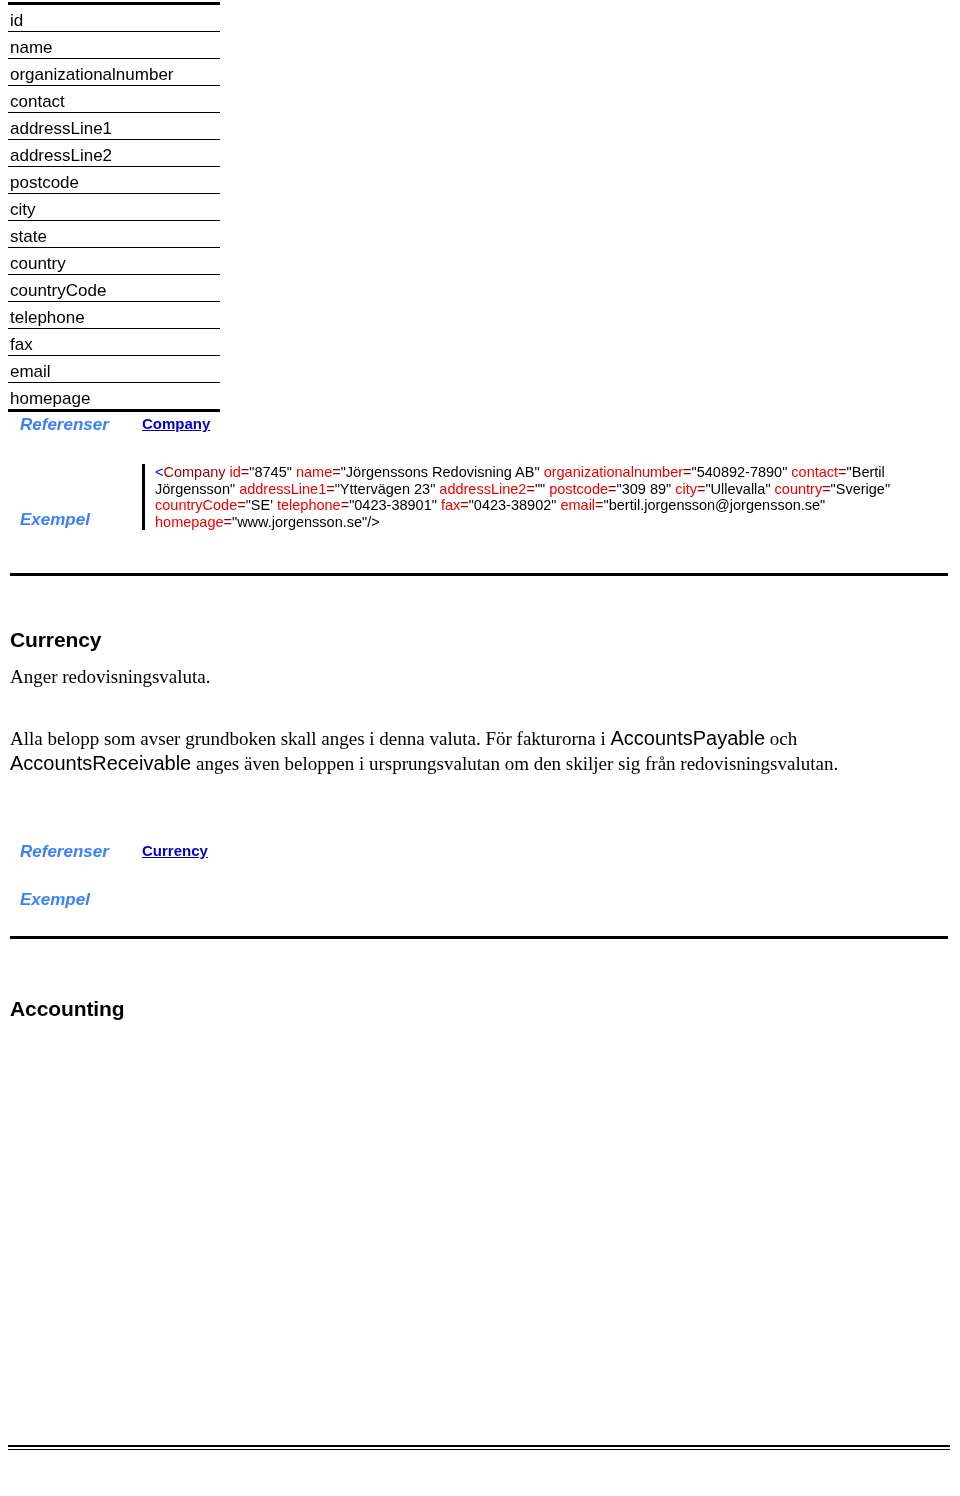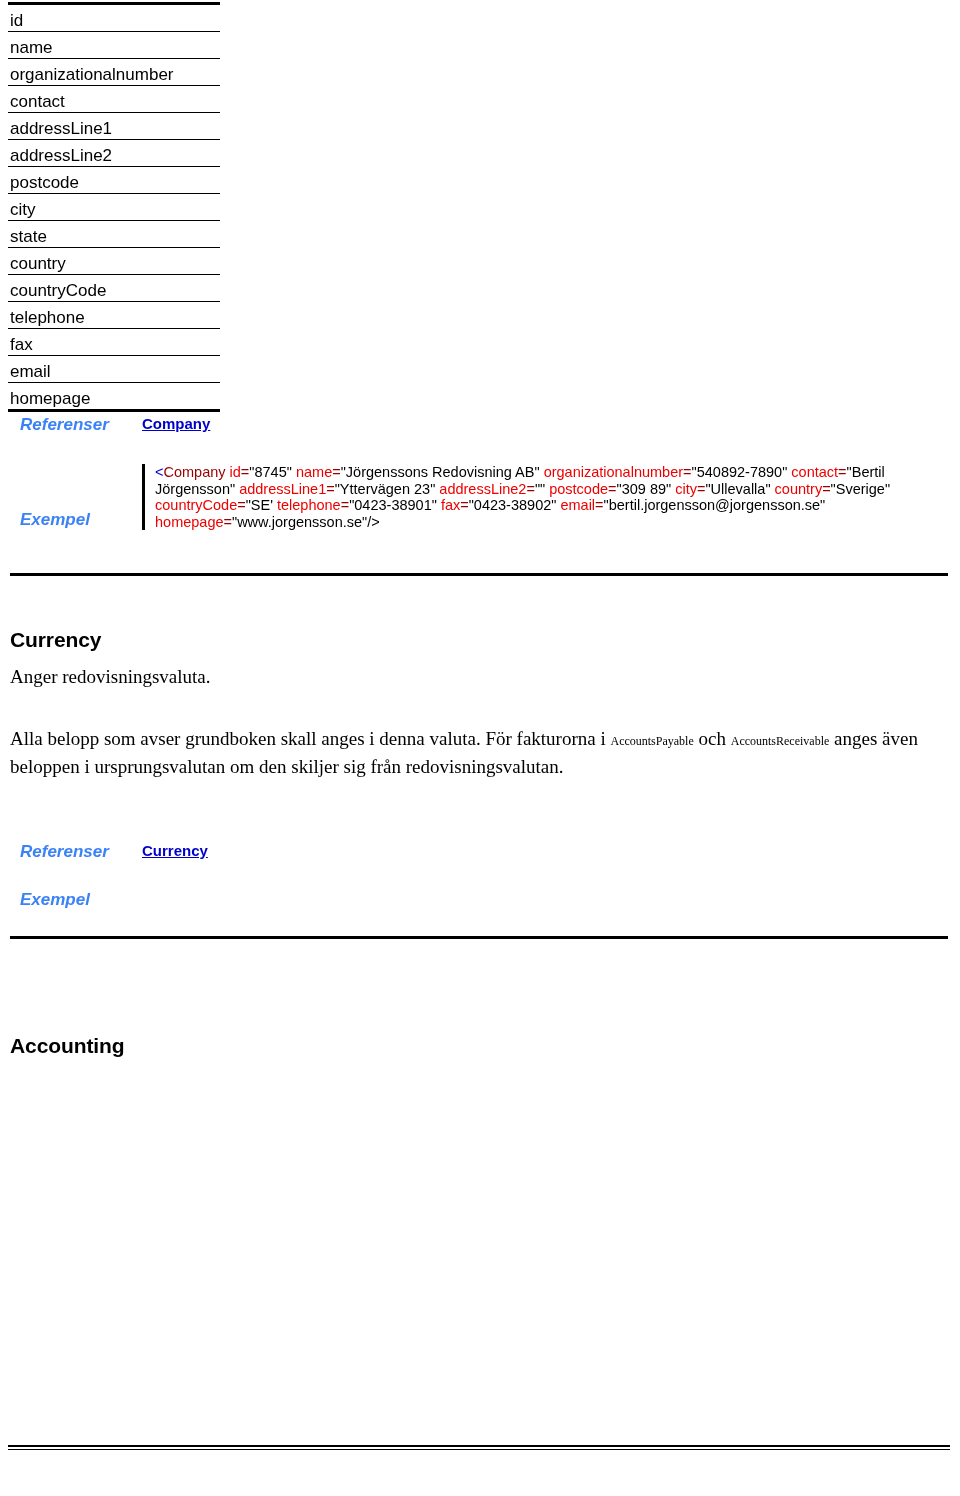--- a/index.html
+++ b/index.html
@@ -115,22 +115,22 @@
   }
   .para {
     position: absolute;
     left: 10px;
     width: 930px;
     font-family: "Liberation Serif", serif;
     font-size: 19px;
     line-height: 25px;
   }
   .mono {
-    font-family: Liberation Serif, serif;
-    font-size: 12px;
+    font-family: Liberation Sans, sans-serif;
+    font-size: 20px;
   }
 
   
   .footer-rule {
     position: absolute;
     left: 8px;
     right: 10px;
     top: 1445px;
     border-top: 2.5px solid #000;
     border-bottom: 1.4px solid #000;
@@ -240,17 +240,17 @@
     <a class="ref-link" href="#">Currency</a>
   </div>
 
   <div class="example-block" style="top:890px;">
     <div class="example-inner">
       <div class="ref-label">Exempel</div>
     </div>
   </div>
   <div class="rule-thick" style="top:936px;"></div>
 
-  <div class="sec-head" style="top:1034px;text-align:right;">Accounting</div>
+  <div class="sec-head" style="top:997px;text-align:right;">Accounting</div>
 
   <div class="footer-rule"></div>
 
 </div>
 
 </body></html>

